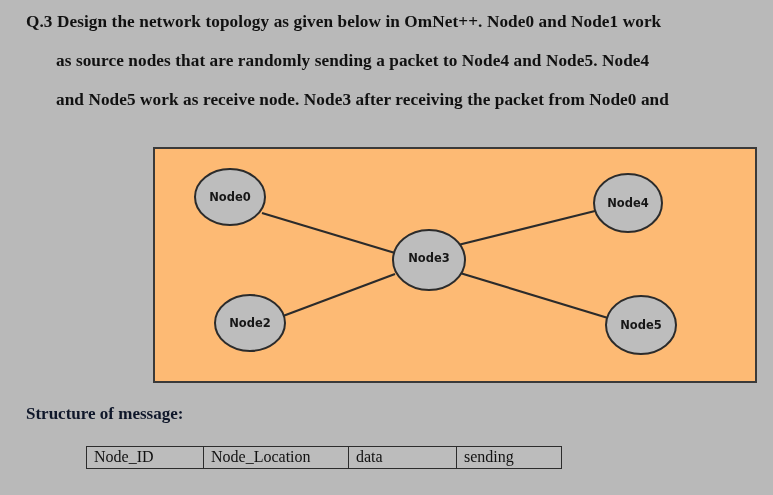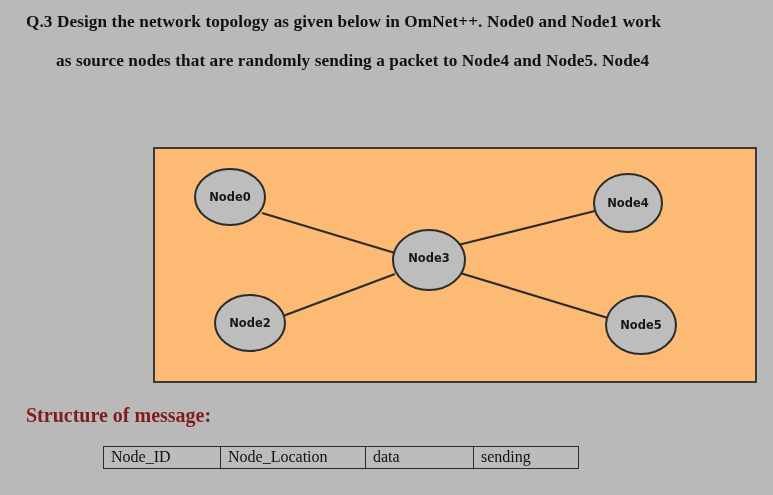--- a/index.html
+++ b/index.html
@@ -80,29 +80,29 @@
     dominant-baseline: central;
   }
 
   
   .struct-heading {
     position: absolute;
     left: 26px;
     top: 404px;
     font-family: "Liberation Serif", serif;
     font-weight: bold;
-    font-size: 20px;
-    color: #7f1d1d;
+    font-size: 17px;
+    color: #0f172a;
     white-space: nowrap;
   }
 
   
   .msg-table {
     position: absolute;
-    left: 103px;
+    left: 86px;
     top: 446px;
     border-collapse: collapse;
     background: #bcbcbc;
   }
   .msg-table td {
     border: 1.6px solid #2c2c2c;
     font-family: "Liberation Serif", serif;
     font-size: 16px;
     color: #111111;
     height: 22px;
@@ -117,20 +117,21 @@
   .cell-checksum       { width: 105px; }
 </style>
 </head>
 <body>
 
 <div id="page">
 
   <div class="question-block">
     <div class="q-line">Q.3 Design the network topology as given below in OmNet++. Node0 and Node1 work</div>
     <div class="q-line indent">as source nodes that are randomly sending a packet to Node4 and Node5. Node4</div>
+    <div class="q-line indent">and Node5 work as receive node. Node3 after receiving the packet from Node0 and</div>
   </div>
 
   <div class="diagram-frame">
     <svg class="diagram-svg" viewBox="0 0 604 236">
 
       <line class="edge-line" x1="107" y1="64" x2="240" y2="104"></line>
       <line class="edge-line" x1="128" y1="167" x2="240" y2="125"></line>
       <line class="edge-line" x1="303" y1="96" x2="440" y2="62"></line>
       <line class="edge-line" x1="305" y1="124" x2="453" y2="169"></line>
 

